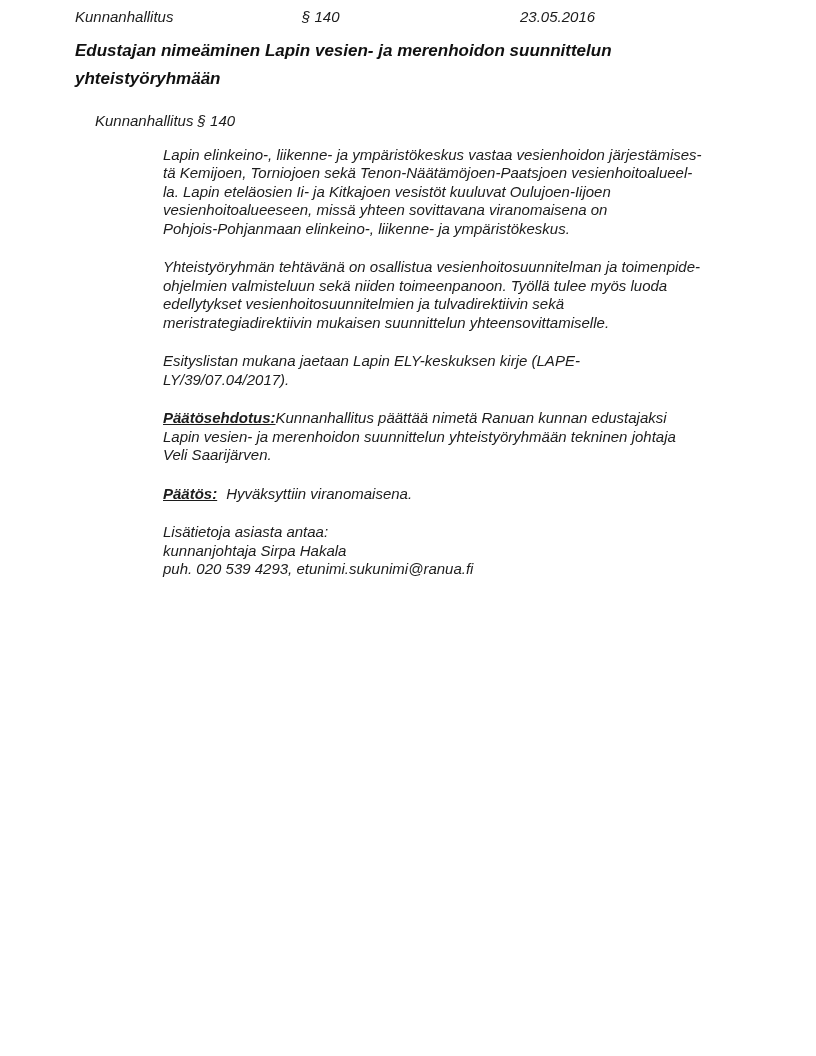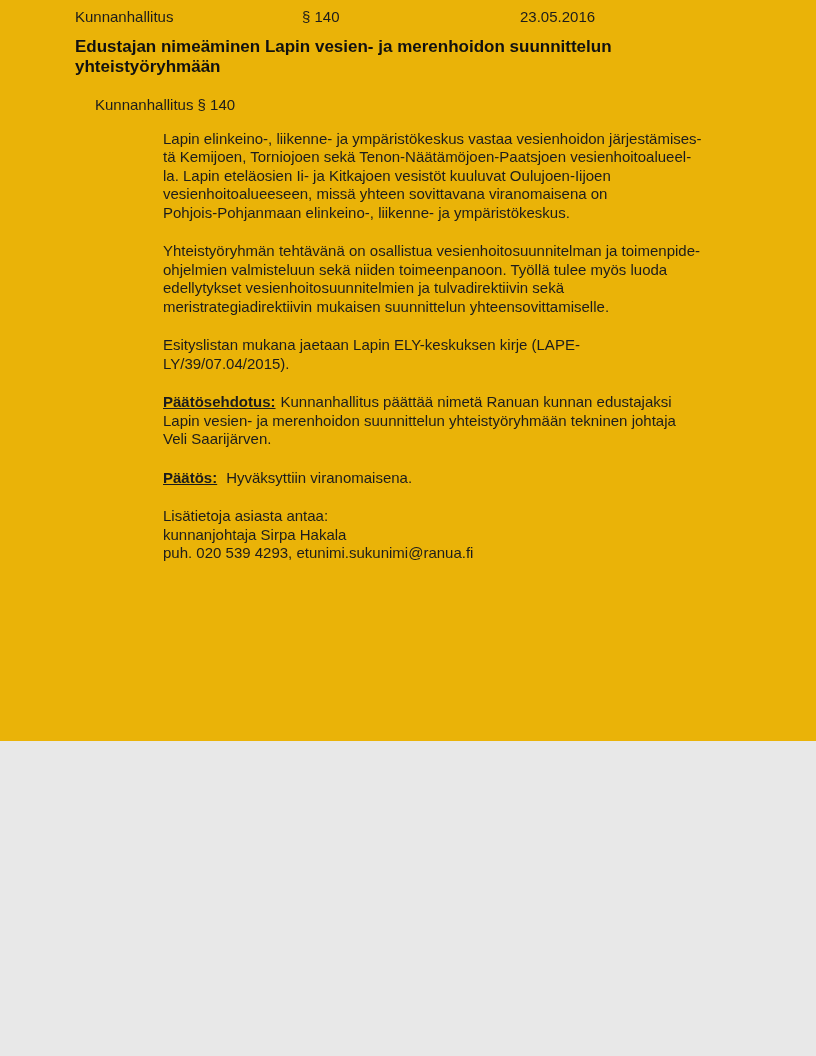--- a/index.html
+++ b/index.html
@@ -1,53 +1,54 @@
 <!DOCTYPE html>
 <html><head>
 <meta charset="utf-8">
 <style>
   html, body { margin: 0; padding: 0; background: #e8e8e8; }
   .page {
     width: 816px;
-    height: 741px;
-    background: #eab308;
+    height: 1056px;
+    background: #ffffff;
     position: relative;
     overflow: hidden;
     font-family: "Liberation Sans", "DejaVu Sans", sans-serif;
     font-size: 15px;
     line-height: 18.5px;
     color: #1c1c1c;
     margin: 0 auto;
+    font-style: italic;
   }
   .h-org     { position: absolute; left: 75px;  top: 8px; }
   .h-section { position: absolute; left: 302px; top: 8px; }
   .h-date    { position: absolute; left: 520px; top: 8px; text-align: center; }
 
   .title {
     margin: 37px 0 0 75px;
     font-size: 17px;
     font-weight: bold;
-    line-height: 20px;
+    line-height: 28px;
     white-space: pre-line;
     color: #111111;
   }
   .case-number { margin: 18px 0 0 75px; }
   .subheading  { margin: 19px 0 0 95px; }
 
   .body-col { margin: 15px 60px 0 163px; }
   .body-col p {
     margin: 0 0 20px 0;
     white-space: pre-line;
   }
   .label-ul {
     font-weight: bold;
     text-decoration: underline;
     white-space: normal;
   }
-  .gap-sm { margin-right: 5px; }
+  .gap-sm { }
   .gap-md { margin-right: 9px; }
   [data-bind-lines] { white-space: pre-line; }
 </style>
 </head>
 <body>
 
 <div class="page">
 
   <span class="h-org" data-bind="header.org">Kunnanhallitus</span>
   <span class="h-section" data-bind="header.section">§ 140</span>
@@ -67,21 +68,21 @@
 la. Lapin eteläosien Ii- ja Kitkajoen vesistöt kuuluvat Oulujoen-Iijoen
 vesienhoitoalueeseen, missä yhteen sovittavana viranomaisena on
 Pohjois-Pohjanmaan elinkeino-, liikenne- ja ympäristökeskus.</p>
 
     <p data-bind-lines="paragraphs.2.lines">Yhteistyöryhmän tehtävänä on osallistua vesienhoitosuunnitelman ja toimenpide-
 ohjelmien valmisteluun sekä niiden toimeenpanoon. Työllä tulee myös luoda
 edellytykset vesienhoitosuunnitelmien ja tulvadirektiivin sekä
 meristrategiadirektiivin mukaisen suunnittelun yhteensovittamiselle.</p>
 
     <p data-bind-lines="paragraphs.3.lines">Esityslistan mukana jaetaan Lapin ELY-keskuksen kirje (LAPE-
-LY/39/07.04/2015).</p>
+LY/39/07.04/2017).</p>
 
     <p><span class="label-ul gap-sm" data-bind="decision_proposal.label">Päätösehdotus:</span><span data-bind-lines="decision_proposal.lines">Kunnanhallitus päättää nimetä Ranuan kunnan edustajaksi
 Lapin vesien- ja merenhoidon suunnittelun yhteistyöryhmään tekninen johtaja
 Veli Saarijärven.</span></p>
 
     <p><span class="label-ul gap-md" data-bind="decision.label">Päätös:</span><span data-bind="decision.text">Hyväksyttiin viranomaisena.</span></p>
 
     <p data-bind-lines="contact.lines">Lisätietoja asiasta antaa:
 kunnanjohtaja Sirpa Hakala
 puh. 020 539 4293, etunimi.sukunimi@ranua.fi</p>

